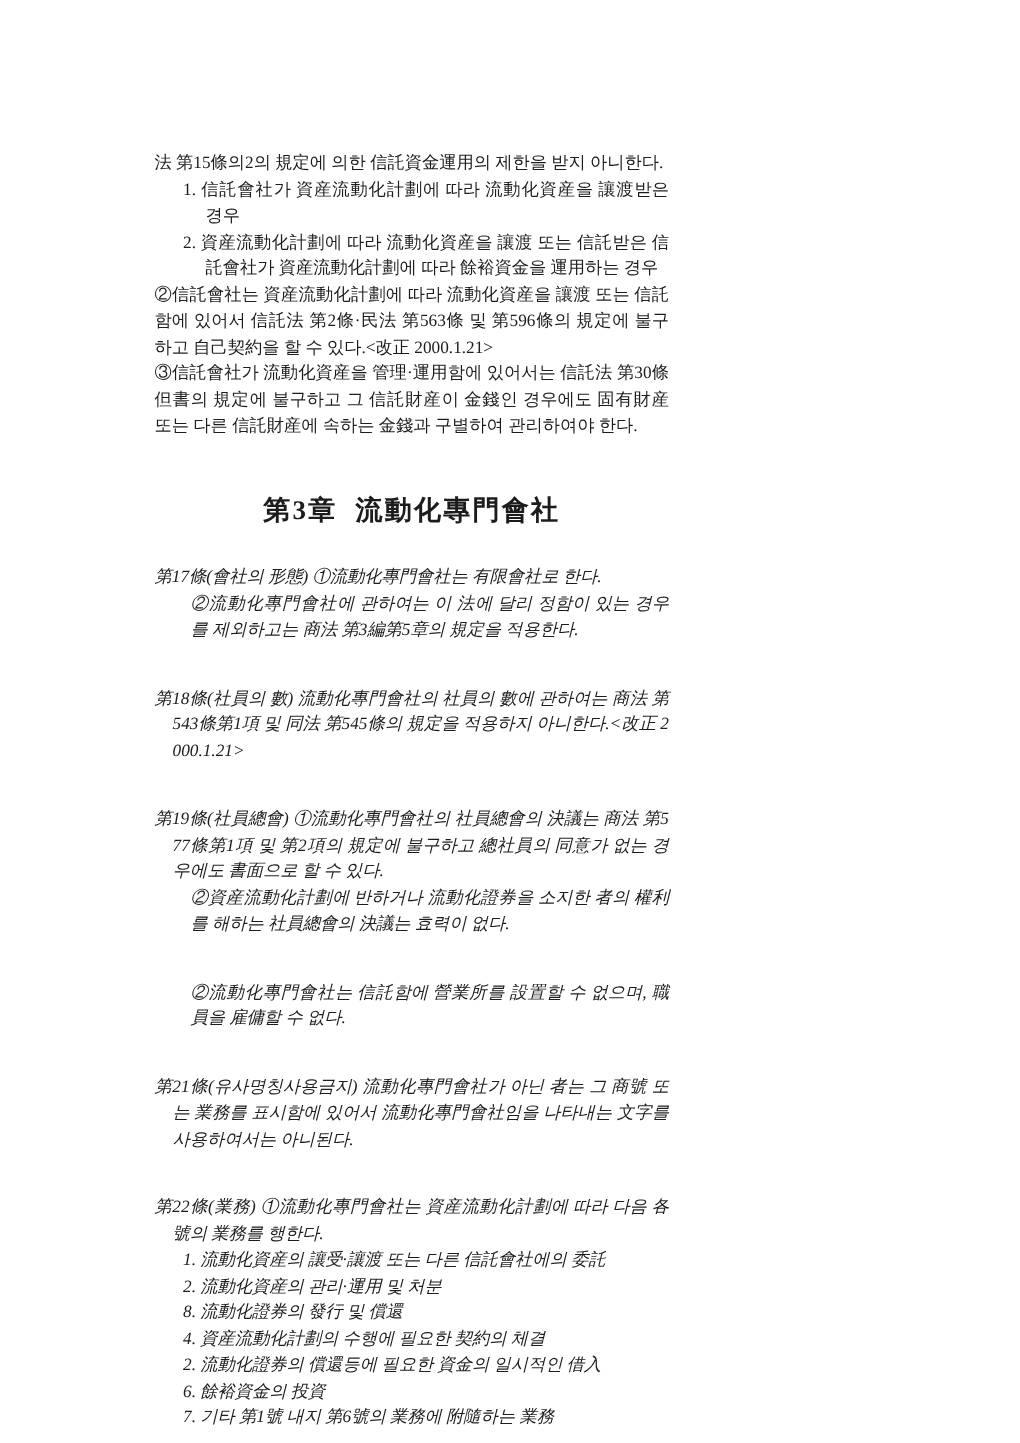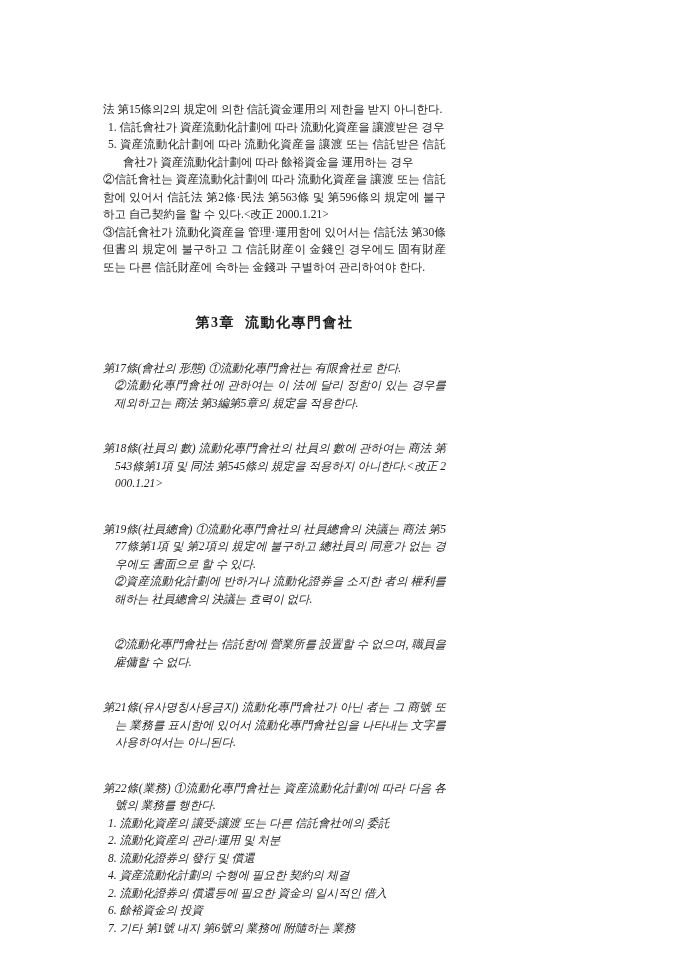--- a/index.html
+++ b/index.html
@@ -25,49 +25,49 @@
     text-align: justify;
     word-break: break-all;
   }
   
   .hang {
     padding-left: 12px;
     text-indent: -12px;
   }
   
   .sub {
-    margin-left: 11px;
+    margin-left: 24px;
   }
   
   .item {
-    margin-left: 5px;
+    margin-left: 19px;
     padding-left: 15px;
     text-indent: -15px;
   }
   .plain { margin-left: 0; }
   .article { margin-top: 28px; font-style: italic; }
   .chapter {
     margin: 38px 0 14px 0;
     text-align: center;
-    font-size: 14px;
+    font-size: 18px;
     font-weight: bold;
     letter-spacing: 1.5px;
     white-space: pre;
     text-indent: 0;
   }
 </style>
 </head>
 <body>
 
 <div class="page">
 
   <div class="top-section">
     <p class="plain">法 第15條의2의 規定에 의한 信託資金運用의 제한을 받지 아니한다.</p>
     <p class="item">1. 信託會社가 資産流動化計劃에 따라 流動化資産을 讓渡받은 경우</p>
-    <p class="item">5. 資産流動化計劃에 따라 流動化資産을 讓渡 또는 信託받은 信託會社가 資産流動化計劃에 따라 餘裕資金을 運用하는 경우</p>
+    <p class="item">2. 資産流動化計劃에 따라 流動化資産을 讓渡 또는 信託받은 信託會社가 資産流動化計劃에 따라 餘裕資金을 運用하는 경우</p>
     <p class="plain">②信託會社는 資産流動化計劃에 따라 流動化資産을 讓渡 또는 信託함에 있어서 信託法 第2條·民法 第563條 및 第596條의 規定에 불구하고 自己契約을 할 수 있다.&lt;改正 2000.1.21&gt;</p>
     <p class="plain">③信託會社가 流動化資産을 管理·運用함에 있어서는 信託法 第30條 但書의 規定에 불구하고 그 信託財産이 金錢인 경우에도 固有財産 또는 다른 信託財産에 속하는 金錢과 구별하여 관리하여야 한다.</p>
   </div>
 
   <p class="chapter">第3章  流動化專門會社</p>
 
   <div class="article">
     <p class="hang">第17條(會社의 形態) ①流動化專門會社는 有限會社로 한다.</p>
     <p class="sub">②流動化專門會社에 관하여는 이 法에 달리 정함이 있는 경우를 제외하고는 商法 第3編第5章의 規定을 적용한다.</p>
   </div>

